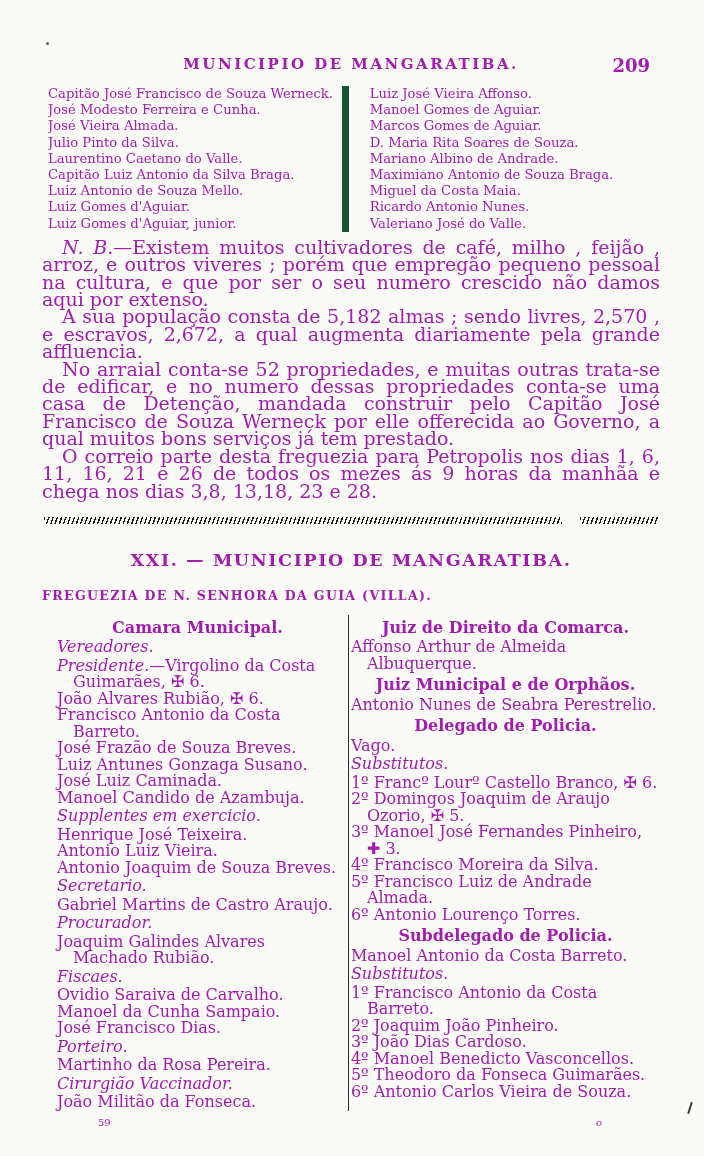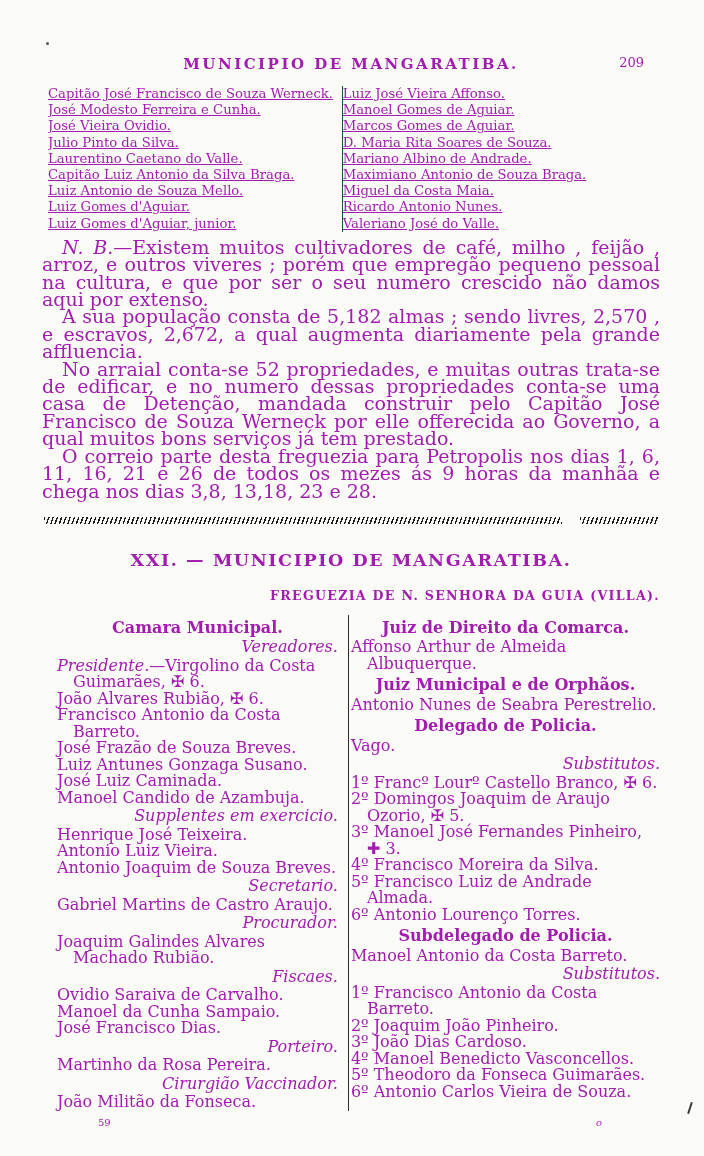--- a/index.html
+++ b/index.html
@@ -25,36 +25,36 @@
     text-align: center;
     height: 22px;
   }
   .running-title {
     font-weight: bold;
     font-size: 15px;
     letter-spacing: 2.5px;
   }
   .pagenum {
     position: absolute;
-    right: 16px;
+    right: 10px;
     top: 1px;
-    font-weight: normal;
-    font-size: 13px;
+    font-weight: bold;
+    font-size: 18px;
   }
   
   .toplist {
     display: flex;
     margin-top: 10px;
     font-size: 13.2px;
     line-height: 16.2px;
   }
   .toplist .tcol { box-sizing: border-box; }
   .toplist .tcol.left  { width: 48.5%; padding-left: 6px; }
-  .toplist .tcol.right { width: 51.5%; border-left: 1px solid #14532d; padding-left: 0; }
-  .toplist .blk-name { white-space: nowrap; overflow: hidden; padding-left: 0; text-indent: 0; text-decoration: underline; }
+  .toplist .tcol.right { width: 51.5%; border-left: 7px solid #14532d; padding-left: 21px; }
+  .toplist .blk-name { white-space: nowrap; overflow: hidden; padding-left: 0; text-indent: 0; }
   
   .paras {
     margin-top: 7px;
     font-size: 19px;
     line-height: 17.4px;
   }
   .blk-para {
     text-indent: 20px;
     text-align: justify;
   }
@@ -75,42 +75,42 @@
   
   .sec-title {
     margin: 26px 0 0 0;
     text-align: center;
     font-size: 17.5px;
     font-weight: bold;
     letter-spacing: 1.6px;
   }
   .sec-sub {
     margin: 18px 0 0 0;
-    text-align: right;
+    text-align: left;
     font-size: 12.6px;
     font-weight: bold;
     letter-spacing: 1.3px;
   }
   
   .cols {
     display: flex;
     margin-top: 12px;
     font-size: 16px;
     line-height: 16.5px;
   }
   .cols .lcol, .cols .rcol { box-sizing: border-box; }
   .cols .lcol { width: 49.5%; padding: 0 10px 0 15px; }
   .cols .rcol { width: 50.5%; border-left: 1px solid #2b2b2b; padding-left: 2px; }
   .blk-heading {
     text-align: center;
     font-weight: bold;
     margin: 5px 0 3px 0;
   }
   .blk-subheading {
-    text-align: right;
+    text-align: left;
     font-style: italic;
     margin: 2px 0 2px 0;
   }
   .blk-name {
     padding-left: 16px;
     text-indent: -16px;
   }
   
   .footer {
     display: flex;
@@ -143,21 +143,21 @@
 
   <div class="header">
     <span class="running-title">MUNICIPIO DE MANGARATIBA.</span>
     <span class="pagenum">209</span>
   </div>
 
   <div class="toplist">
     <div class="tcol left">
         <div class="blk-name">Capitão José Francisco de Souza Werneck.</div>
         <div class="blk-name">José Modesto Ferreira e Cunha.</div>
-        <div class="blk-name">José Vieira Ovidio.</div>
+        <div class="blk-name">José Vieira Almada.</div>
         <div class="blk-name">Julio Pinto da Silva.</div>
         <div class="blk-name">Laurentino Caetano do Valle.</div>
         <div class="blk-name">Capitão Luiz Antonio da Silva Braga.</div>
         <div class="blk-name">Luiz Antonio de Souza Mello.</div>
         <div class="blk-name">Luiz Gomes d'Aguiar.</div>
         <div class="blk-name">Luiz Gomes d'Aguiar, junior.</div>
       </div>
     <div class="tcol right">
         <div class="blk-name">Luiz José Vieira Affonso.</div>
         <div class="blk-name">Manoel Gomes de Aguiar.</div>

